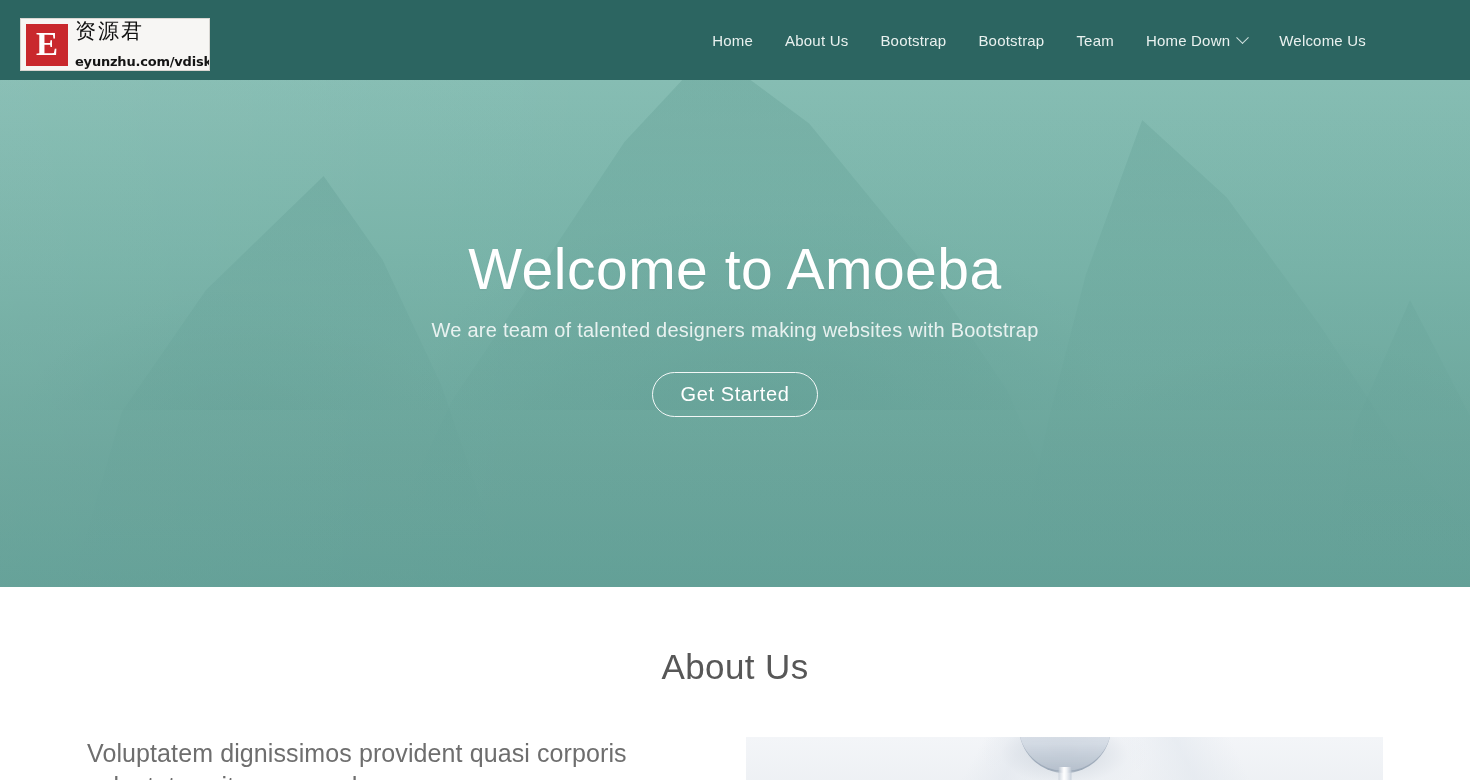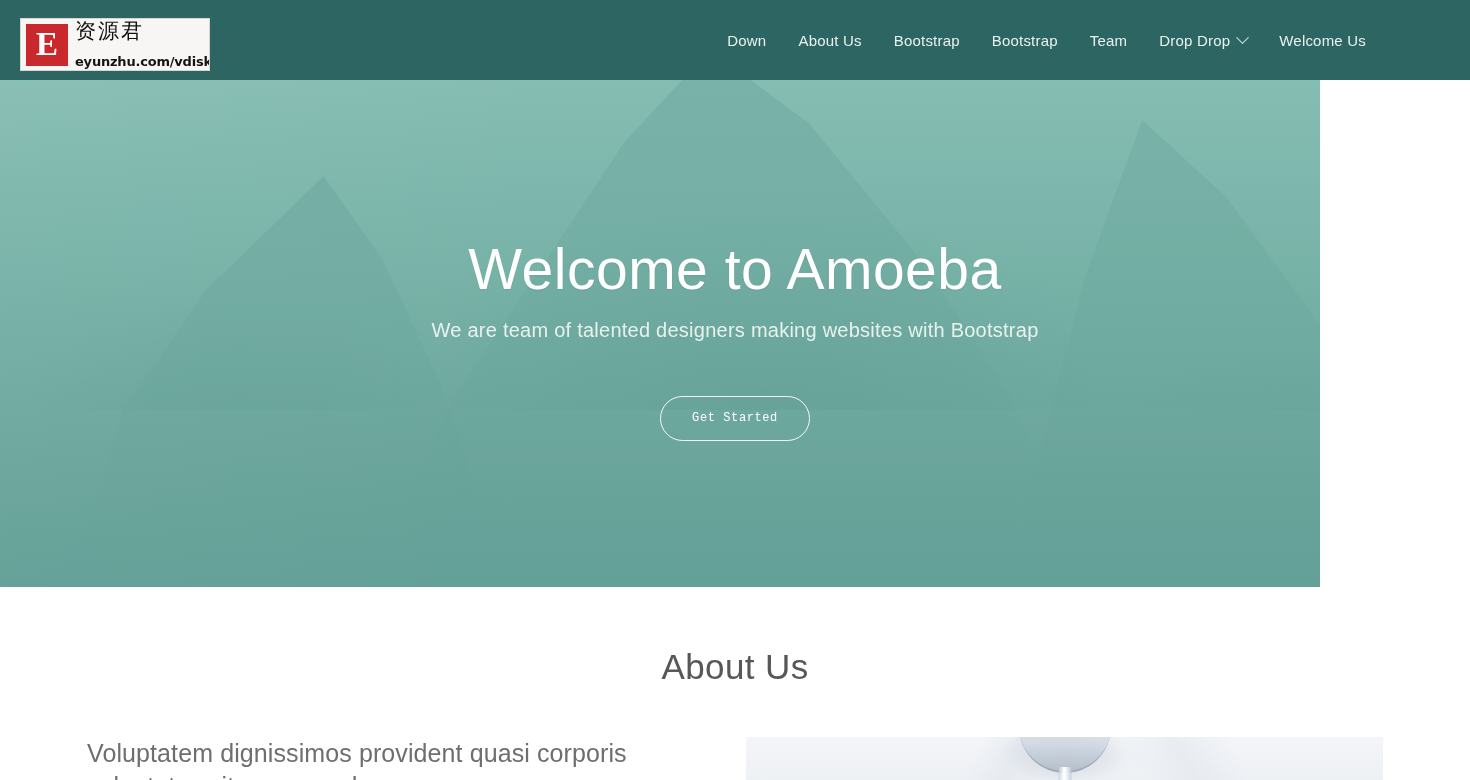--- a/index.html
+++ b/index.html
@@ -91,21 +91,21 @@
     display:inline-block;
     width:9px; height:9px;
     border-right:1.4px solid #cfe0dd;
     border-bottom:1.4px solid #cfe0dd;
     transform:rotate(45deg) translate(-2px,-2px);
   }
 
   
   .hero{
     position:absolute; top:80px; left:0;
-    width:1320px; height:507px;
+    width:1470px; height:507px;
     overflow:hidden;
     background:#74b1a7;
   }
   .hero-photo{
     position:absolute; inset:0;
     background:
       
       linear-gradient(100deg, rgba(255,255,255,0.05) 0%, rgba(255,255,255,0) 40%),
       linear-gradient(180deg, #8cc1b7 0%, #7fb8ad 34%, #6fa79d 74%, #63a097 100%);
   }
@@ -170,33 +170,32 @@
   }
   .hero-subtitle{
     margin-top:19px;
     color:rgba(255,255,255,0.84);
     font-size:20px;
     font-weight:300;
     letter-spacing:0.25px;
     text-align:center;
   }
   .hero-cta{
-    margin-top:54px;
+    margin-top:30px;
     display:inline-flex; align-items:center; justify-content:center;
     min-width:150px; height:45px;
     padding:0 28px;
     border:1px solid rgba(255,255,255,0.92);
     border-radius:999px;
     color:#ffffff;
-    font-size:12px;
+    font-size:20px;
     letter-spacing:0.6px;
     background:transparent;
     cursor:pointer;
     text-decoration:none;
-    font-family:Liberation Mono, monospace;
   }
 
   
   .about-section{
     position:absolute; top:587px; left:0;
     width:1470px; height:193px;
     background:#ffffff;
     overflow:hidden;
   }
   .about-heading{
@@ -266,36 +265,36 @@
       <span class="logo-mark-letter">E</span>
     </span>
     <span class="logo-text-wrap">
       <span class="logo-cn">资源君</span>
       <span class="logo-url">eyunzhu.com/vdisk</span>
     </span>
   </a>
 
   <nav class="main-nav">
     <a class="nav-link">
-      <span>Down</span>
+      <span>Home</span>
     </a>
     <a class="nav-link">
       <span>About Us</span>
     </a>
     <a class="nav-link">
       <span>Bootstrap</span>
     </a>
     <a class="nav-link">
       <span>Bootstrap</span>
     </a>
     <a class="nav-link">
       <span>Team</span>
     </a>
     <a class="nav-link">
-      <span>Drop Drop</span>
+      <span>Home Down</span>
       <span class="chevron-down"></span>
     </a>
     <a class="nav-link">
       <span>Welcome Us</span>
     </a>
   </nav>
 
 </header>
 
 <section class="hero">

